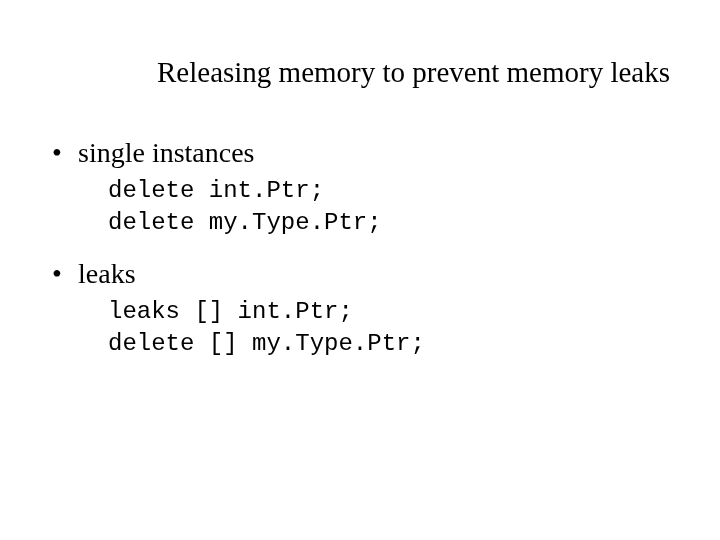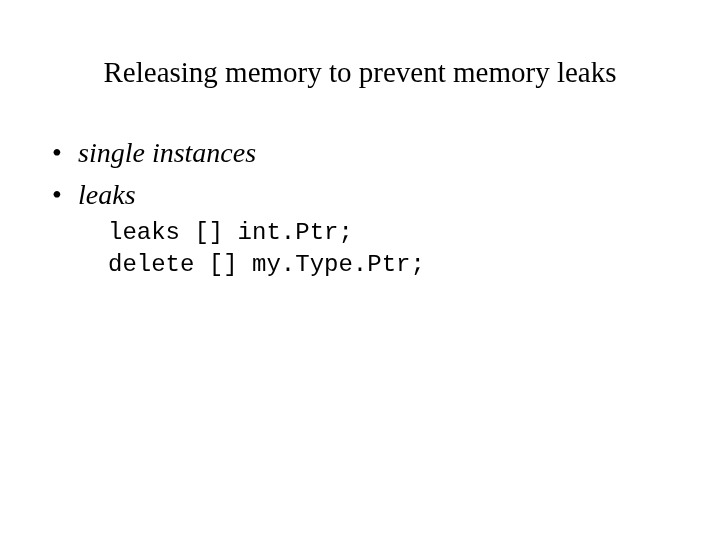--- a/index.html
+++ b/index.html
@@ -12,21 +12,21 @@
     color: #000000;
   }
   .slide {
     box-sizing: border-box;
     width: 720px;
     height: 540px;
     padding: 56px 50px 40px 50px;
   }
   .title {
     font-size: 29px;
-    text-align: center;
+    text-align: right;
     margin: 0 0 48px 0;
     font-weight: normal;
   }
   ul.bullets {
     list-style: none;
     margin: 0;
     padding: 0;
   }
   ul.bullets > li {
     margin: 0 0 10px 0;
@@ -37,21 +37,20 @@
     font-size: 28px;
   }
   .bullet-dot {
     width: 26px;
     flex: 0 0 26px;
     text-align: left;
     padding-left: 2px;
   }
   .bullet-text {
     flex: 1 1 auto;
-    font-style: italic;
   }
   .code-block {
     font-family: "Courier New", Courier, monospace;
     font-size: 24px;
     white-space: pre;
     margin: 6px 0 18px 58px;
     line-height: 1.35;
   }
 </style>
 </head>
@@ -59,20 +58,22 @@
 
 <div class="slide">
   <h1 class="title">Releasing memory to prevent memory leaks</h1>
 
   <ul class="bullets">
     <li>
       <div class="bullet-row">
         <span class="bullet-dot">•</span>
         <span class="bullet-text">single instances</span>
       </div>
+      <div class="code-block">delete int.Ptr;
+delete my.Type.Ptr;</div>
     </li>
     <li>
       <div class="bullet-row">
         <span class="bullet-dot">•</span>
         <span class="bullet-text">leaks</span>
       </div>
       <div class="code-block">leaks [] int.Ptr;
 delete [] my.Type.Ptr;</div>
     </li>
   </ul>

